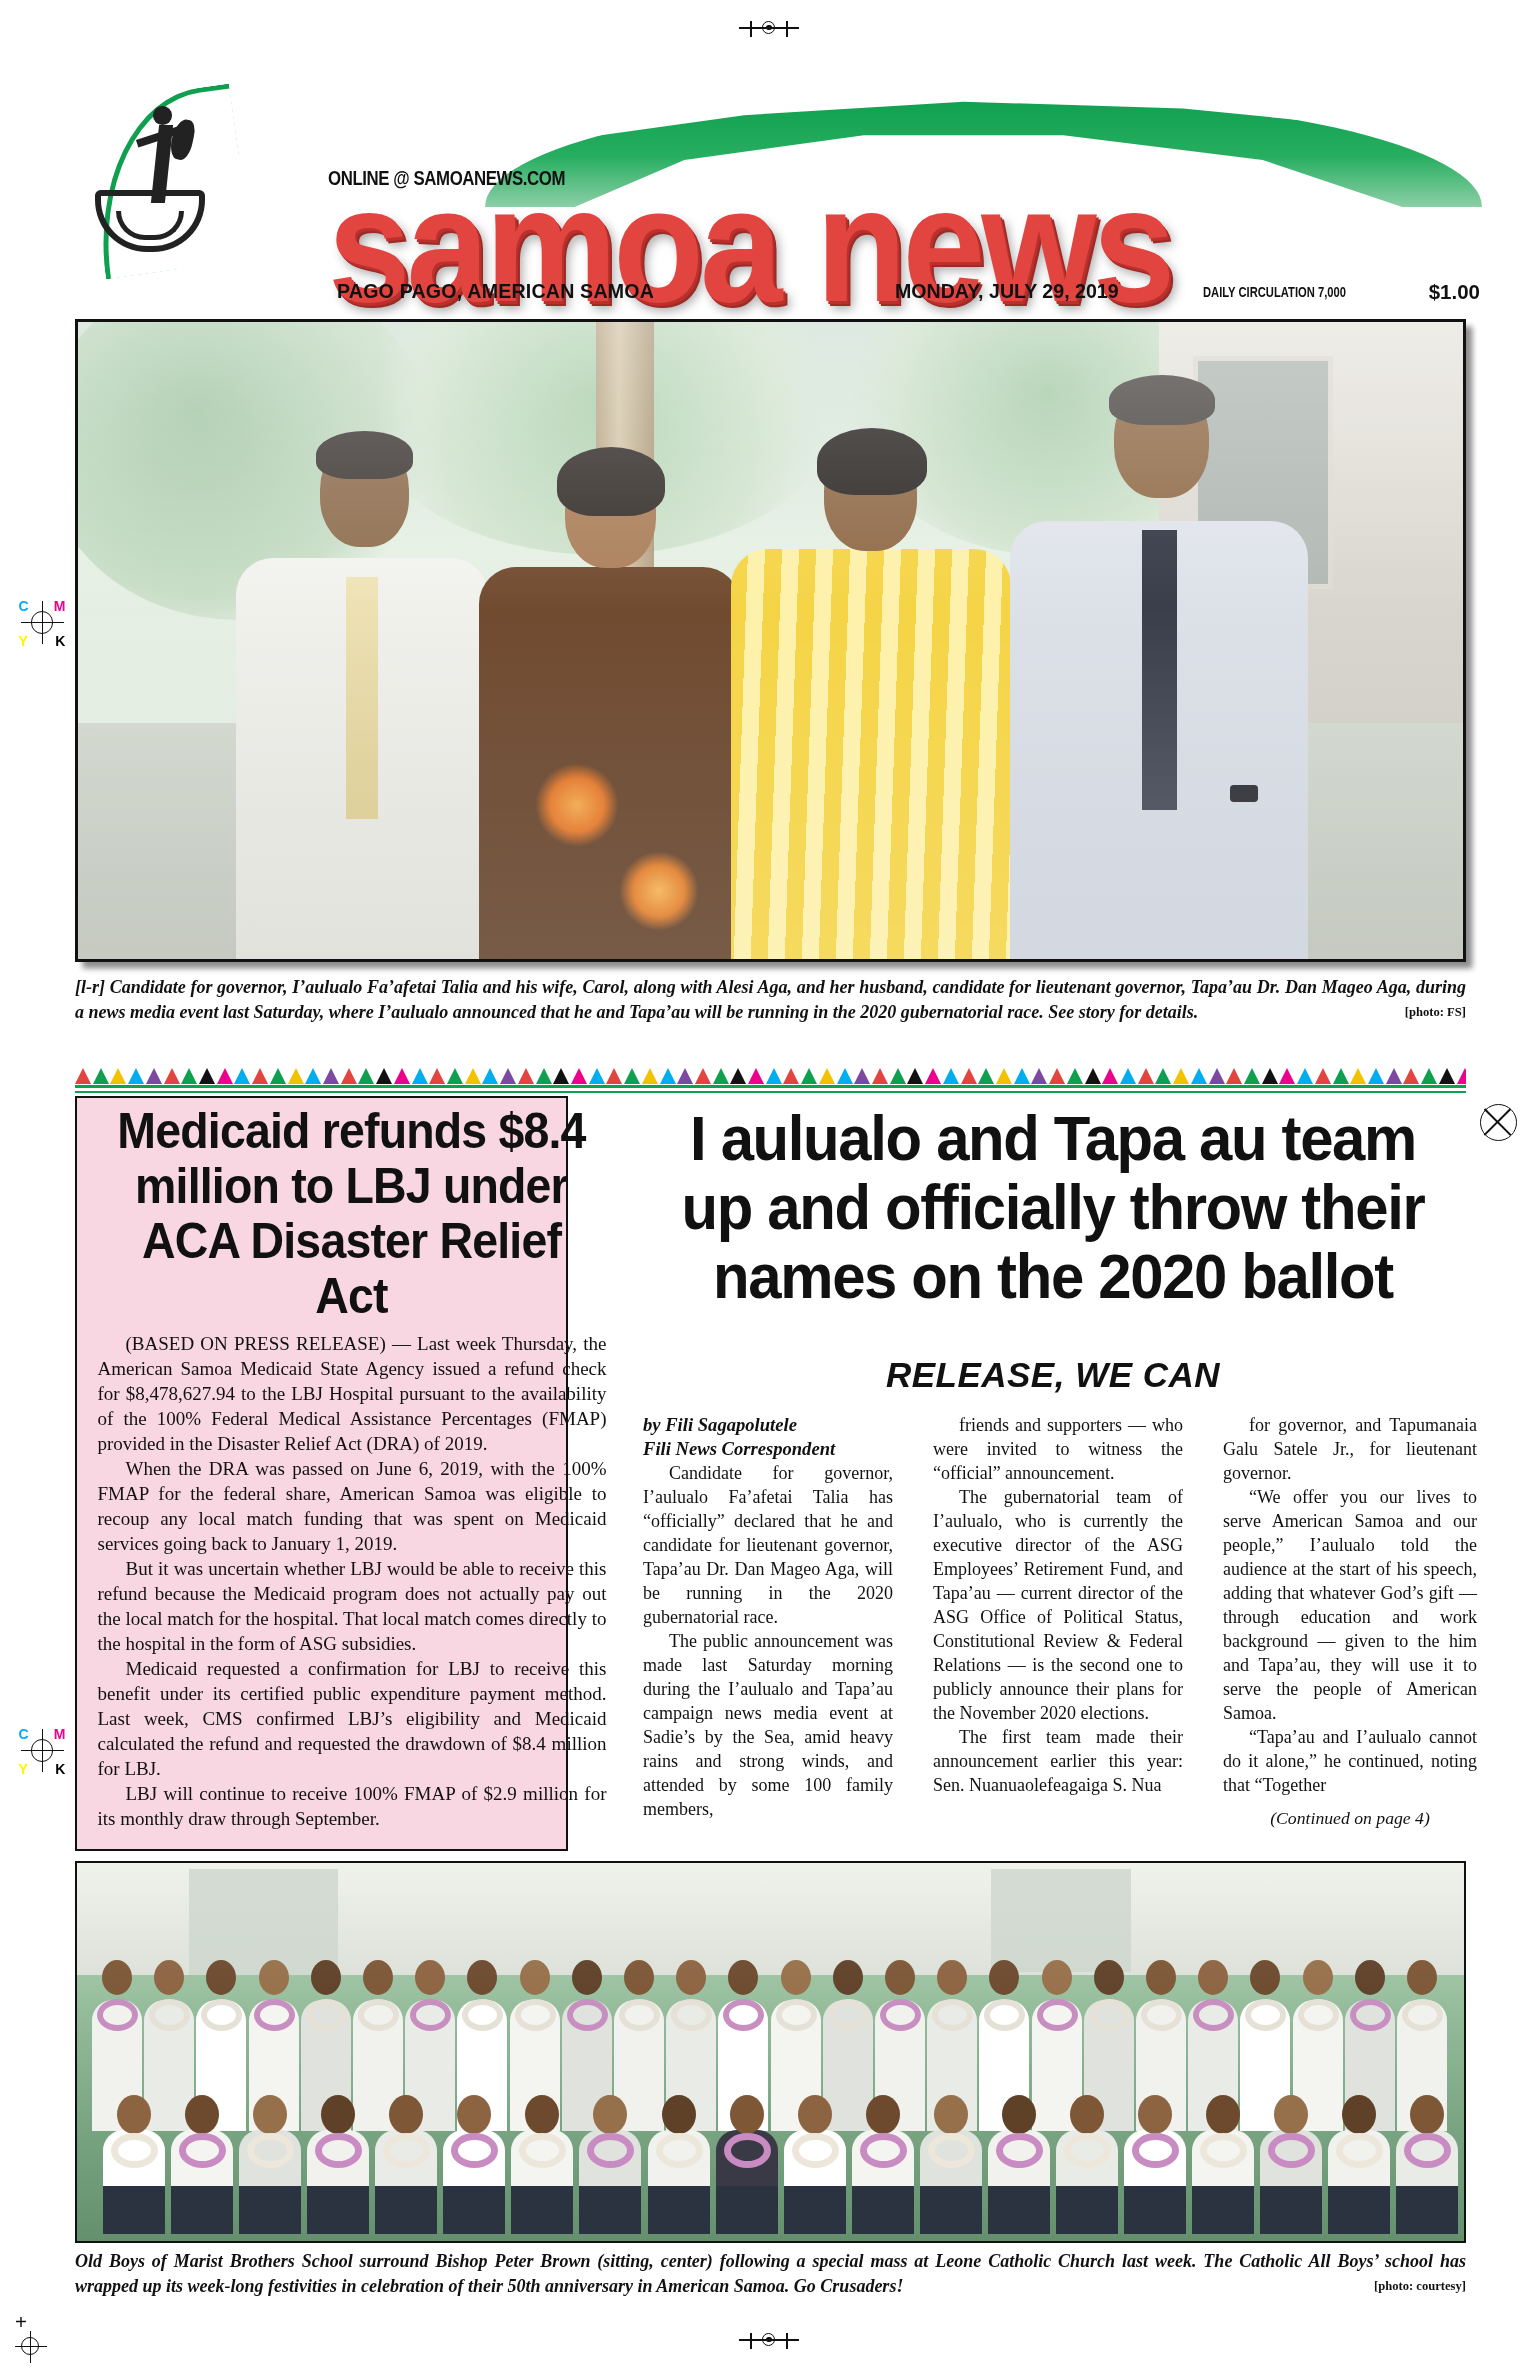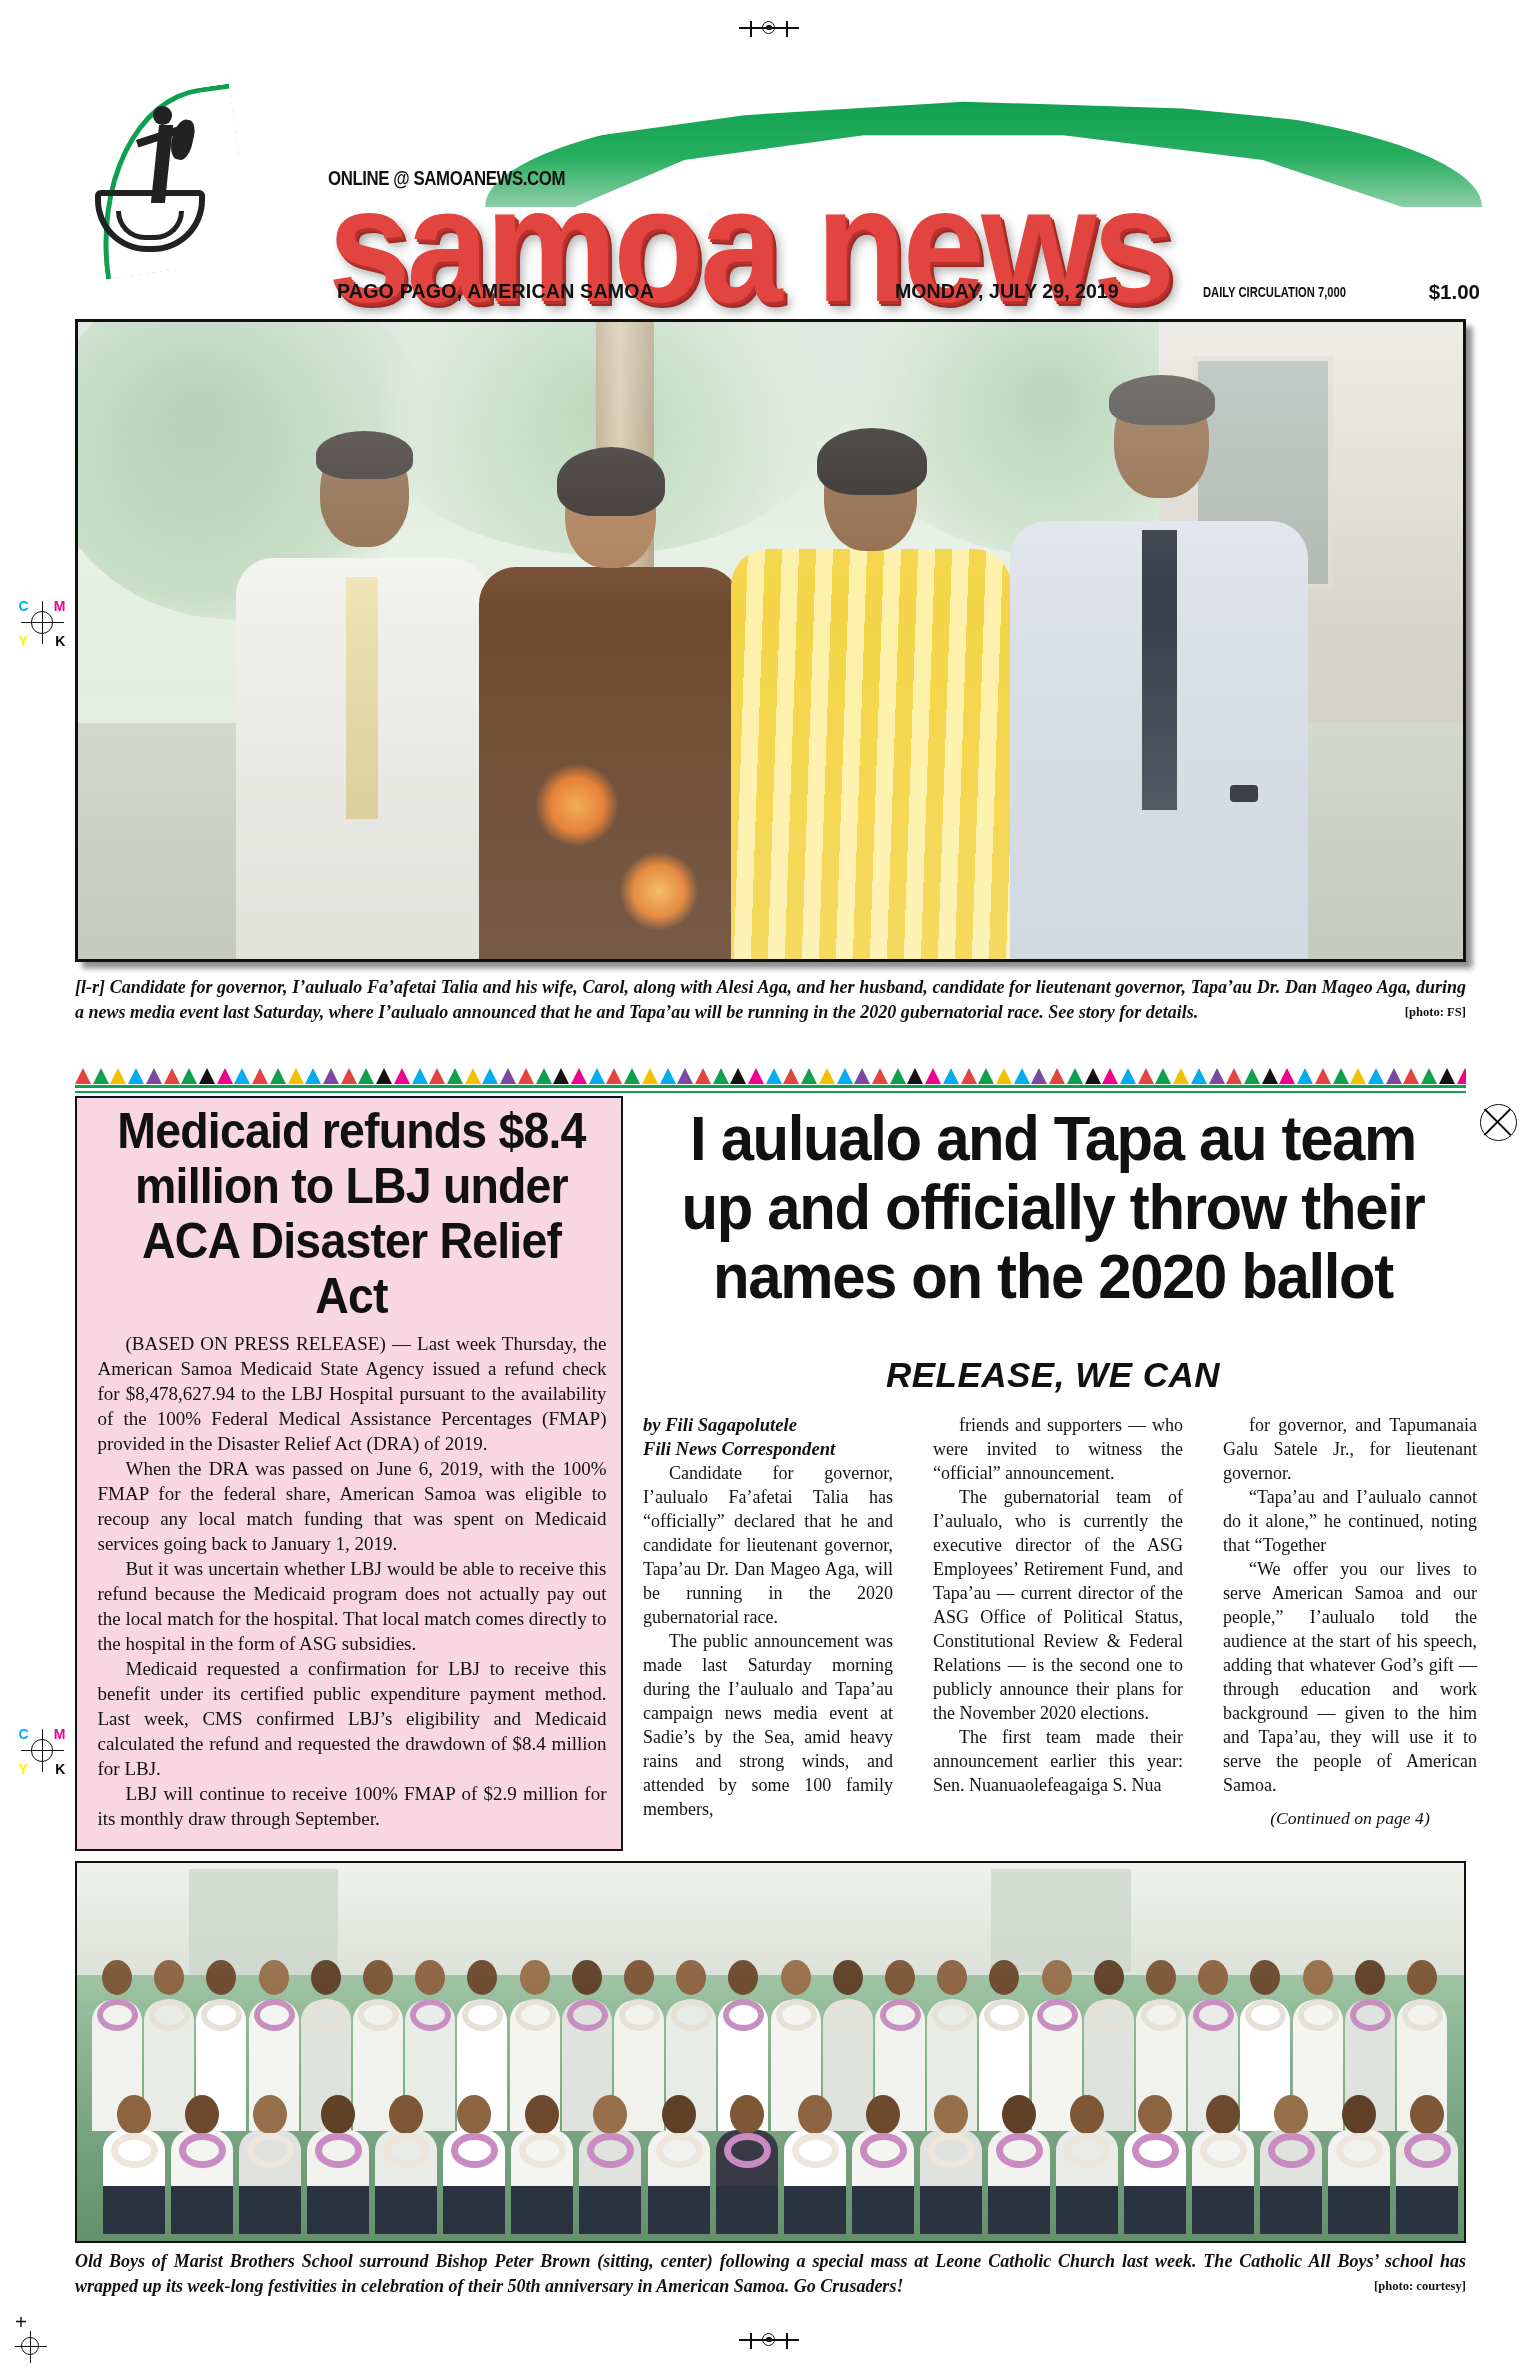--- a/index.html
+++ b/index.html
@@ -104,21 +104,21 @@
   }
 
   
   #tri-rule { position:absolute; left:75px; top:1068px; width:1391px; height:17px; overflow:hidden; }
   #tri-rule .tri { position:absolute; top:0; width:0; height:0; border-left:8.4px solid transparent; border-right:8.4px solid transparent; }
   #green-rule-1 { position:absolute; left:75px; top:1085px; width:1391px; height:2.8px; background:#0E9F4F; }
   #green-rule-2 { position:absolute; left:75px; top:1091px; width:1391px; height:1.9px; background:#0E9F4F; }
 
   
   #pink-box {
-    position:absolute; left:75px; top:1096px; width:548px; height:755px;
+    position:absolute; left:75px; top:1096px; width:493px; height:755px;
     background:#F8D7E3; border:2.8px solid #111;
   }
   #pink-head {
     position:absolute; left:7.5px; top:5.6px; width:533px;
     font-family:"Liberation Sans",sans-serif; font-weight:bold;
     font-size:50px; line-height:55px; color:#111; text-align:center;
     letter-spacing:-0.9px; transform:scaleX(.93); transform-origin:center top;
   }
   #pink-body {
     position:absolute; left:20.5px; top:233px; width:509px;
@@ -388,22 +388,22 @@
   <div class="col" id="col2">
     <div>
         <p>friends and supporters — who were invited to witness the “official” announcement.</p>
         <p>The gubernatorial team of I’aulualo, who is currently the executive director of the ASG Employees’ Retirement Fund, and Tapa’au — current director of the ASG Office of Political Status, Constitutional Review &amp; Federal Relations — is the second one to publicly announce their plans for the November 2020 elections.</p>
         <p>The first team made their announcement earlier this year: Sen. Nuanuaolefeagaiga S. Nua</p>
       </div>
   </div>
   <div class="col" id="col3">
     <div>
         <p>for governor, and Tapumanaia Galu Satele Jr., for lieutenant governor.</p>
+        <p>“We offer you our lives to serve American Samoa and our people,” I’aulualo told the audience at the start of his speech, adding that whatever God’s gift — through education and work background — given to the him and Tapa’au, they will use it to serve the people of American Samoa.</p>
         <p>“Tapa’au and I’aulualo cannot do it alone,” he continued, noting that “Together</p>
-        <p>“We offer you our lives to serve American Samoa and our people,” I’aulualo told the audience at the start of his speech, adding that whatever God’s gift — through education and work background — given to the him and Tapa’au, they will use it to serve the people of American Samoa.</p>
       </div>
     <p class="cont">(Continued on page 4)</p>
   </div>
 </div>
 
 <div id="group-photo">
   <div style="position:absolute; left:0; top:0; width:1391px; height:140px; background:linear-gradient(180deg,#eef0ea,#d8ddd4);"></div>
   <div style="position:absolute; left:112px; top:5.6px; width:149px; height:112px; background:#cfd8ce;"></div>
   <div style="position:absolute; left:914px; top:5.6px; width:140px; height:103px; background:#cfd8ce;"></div>
   <div style="position:absolute; left:0; top:112px; width:1391px; height:270px; background:linear-gradient(180deg,#9dc3a2,#7aa582 55%,#648f6c);"></div>

